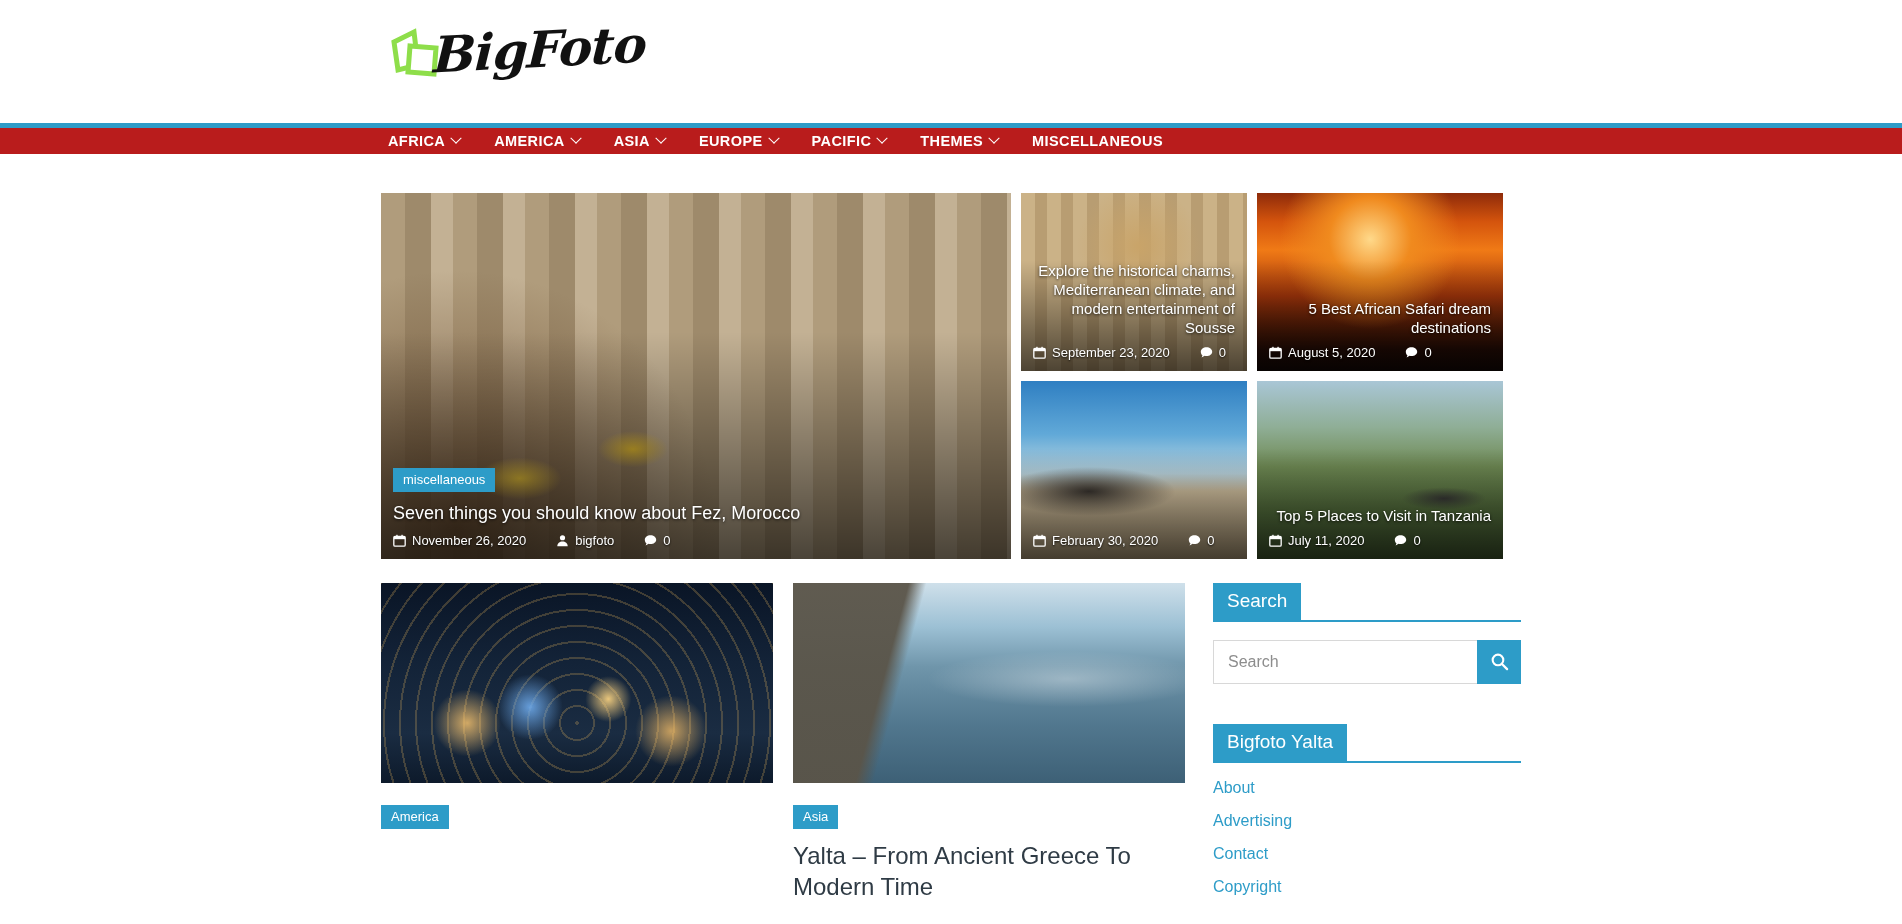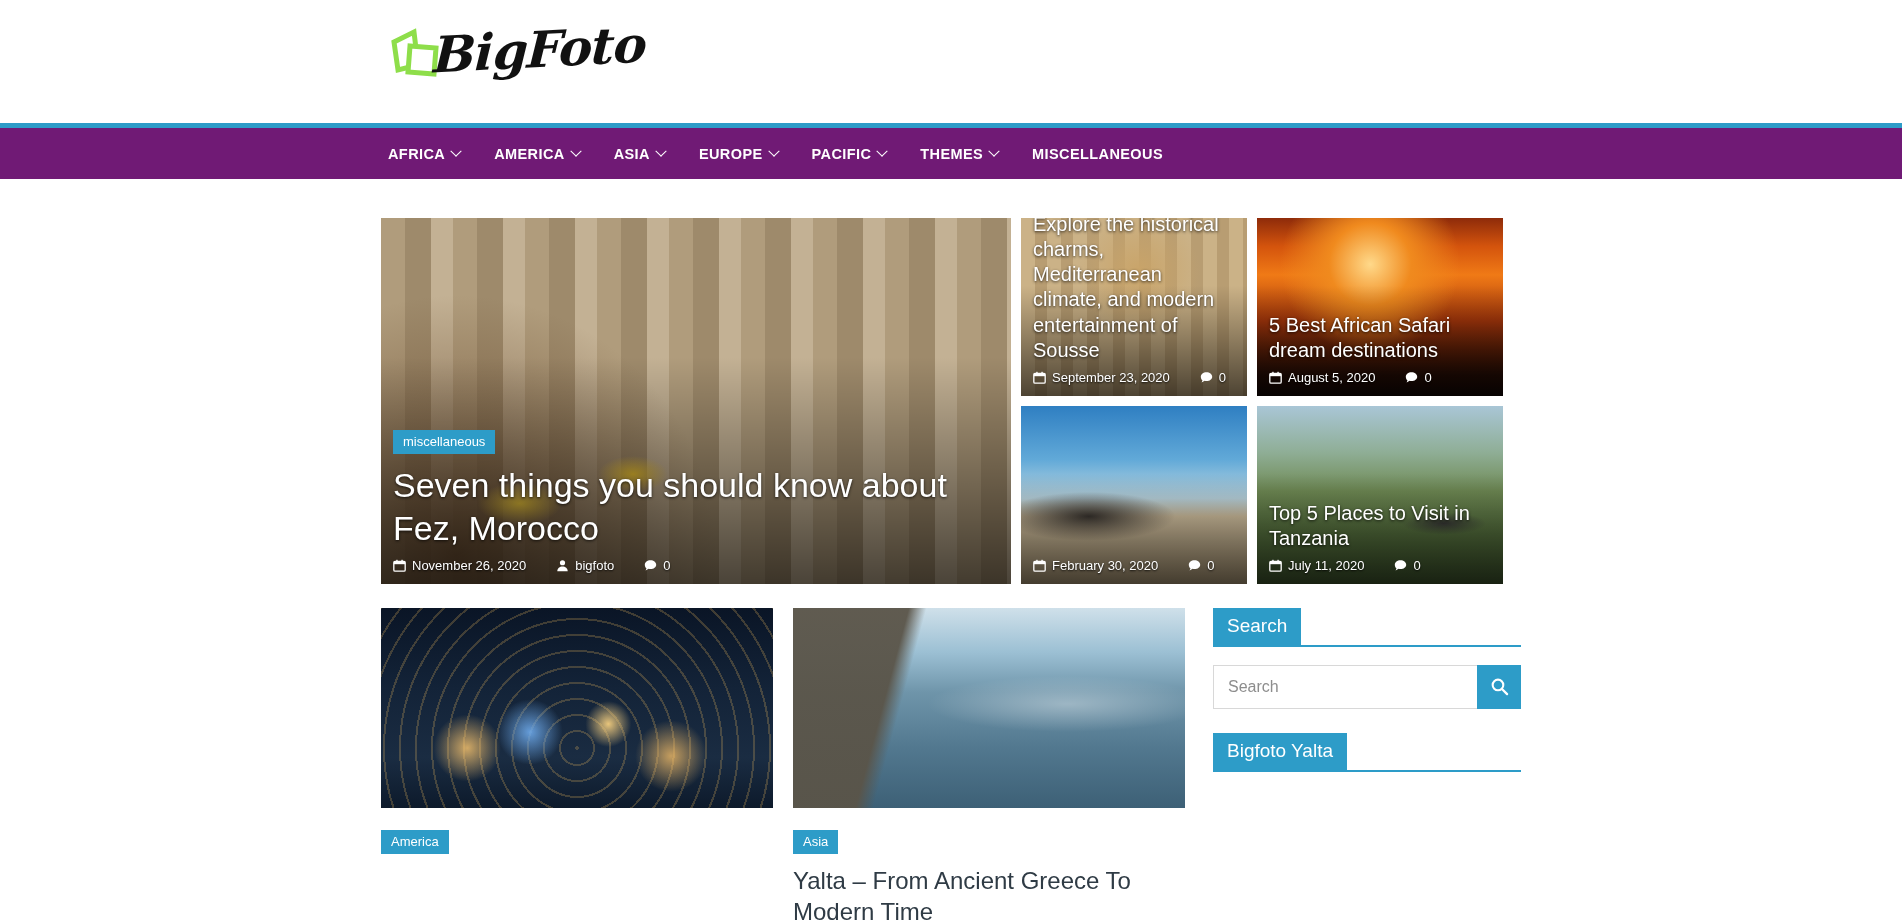--- a/index.html
+++ b/index.html
@@ -32,22 +32,22 @@
     font-size: 50px;
     color: #111111;
     letter-spacing: -1px;
     margin-left: -16px;
     transform: skewX(-6deg) rotate(-3deg);
   }
 
   
   .nav-topline { height: 5px; background: #2d9cc8; }
   .navbar {
-    height: 51px;
-    background: #701a75;
+    height: 26px;
+    background: #b91c1c;
     display: flex;
     align-items: center;
   }
   .nav-inner {
     margin-left: 388px;
     display: flex;
     align-items: center;
     height: 100%;
   }
   .nav-item {
@@ -111,33 +111,34 @@
     display: inline-block;
     background: #2d9cc8;
     color: #ffffff;
     font-size: 13px;
     padding: 5px 10px 6px 10px;
     line-height: 1;
     margin-bottom: 10px;
   }
   .hero-title {
     color: #ffffff;
-    font-size: 34px;
+    font-size: 18px;
     font-weight: normal;
     line-height: 1.25;
     text-shadow: 0 1px 3px rgba(0,0,0,.75);
     margin-bottom: 9px;
   }
   .tile-title {
     color: #ffffff;
-    font-size: 20px;
+    font-size: 15px;
     font-weight: normal;
     line-height: 1.26;
     text-shadow: 0 1px 3px rgba(0,0,0,.8);
     margin-bottom: 7px;
+    text-align: right;
   }
   .meta {
     display: flex;
     align-items: center;
     gap: 30px;
     color: #ffffff;
     font-size: 13px;
     text-shadow: 0 1px 2px rgba(0,0,0,.85);
   }
   .meta span.m { display: inline-flex; align-items: center; gap: 6px; }
@@ -169,21 +170,21 @@
   .post-title {
     font-size: 24px;
     font-weight: normal;
     color: #2f3b45;
     line-height: 1.28;
     margin-top: 12px;
   }
 
   
   .sidebar { width: 316px; margin-left: 8px; }
-  .widget { margin-bottom: 24px; }
+  .widget { margin-bottom: 40px; }
   .widget-head {
     border-bottom: 2px solid #2d9cc8;
     display: block;
   }
   .widget-title {
     display: inline-block;
     background: #2d9cc8;
     color: #ffffff;
     font-size: 19px;
     font-weight: normal;
@@ -510,20 +511,34 @@
                 <line x1="12.6" y1="12.6" x2="18" y2="18" stroke="#ffffff" stroke-width="2.4" stroke-linecap="round"></line>
               </svg>
             </button>
           </div>
         </div>
 
         <div class="widget">
           <div class="widget-head">
             <span class="widget-title">Bigfoto Yalta</span>
           </div>
+          <ul class="link-list">
+            <li>
+              <a>About</a>
+            </li>
+            <li>
+              <a>Advertising</a>
+            </li>
+            <li>
+              <a>Contact</a>
+            </li>
+            <li>
+              <a>Copyright</a>
+            </li>
+          </ul>
         </div>
 
       </aside>
 
     </section>
 
   </div>
 </div>
 
 </body></html>

